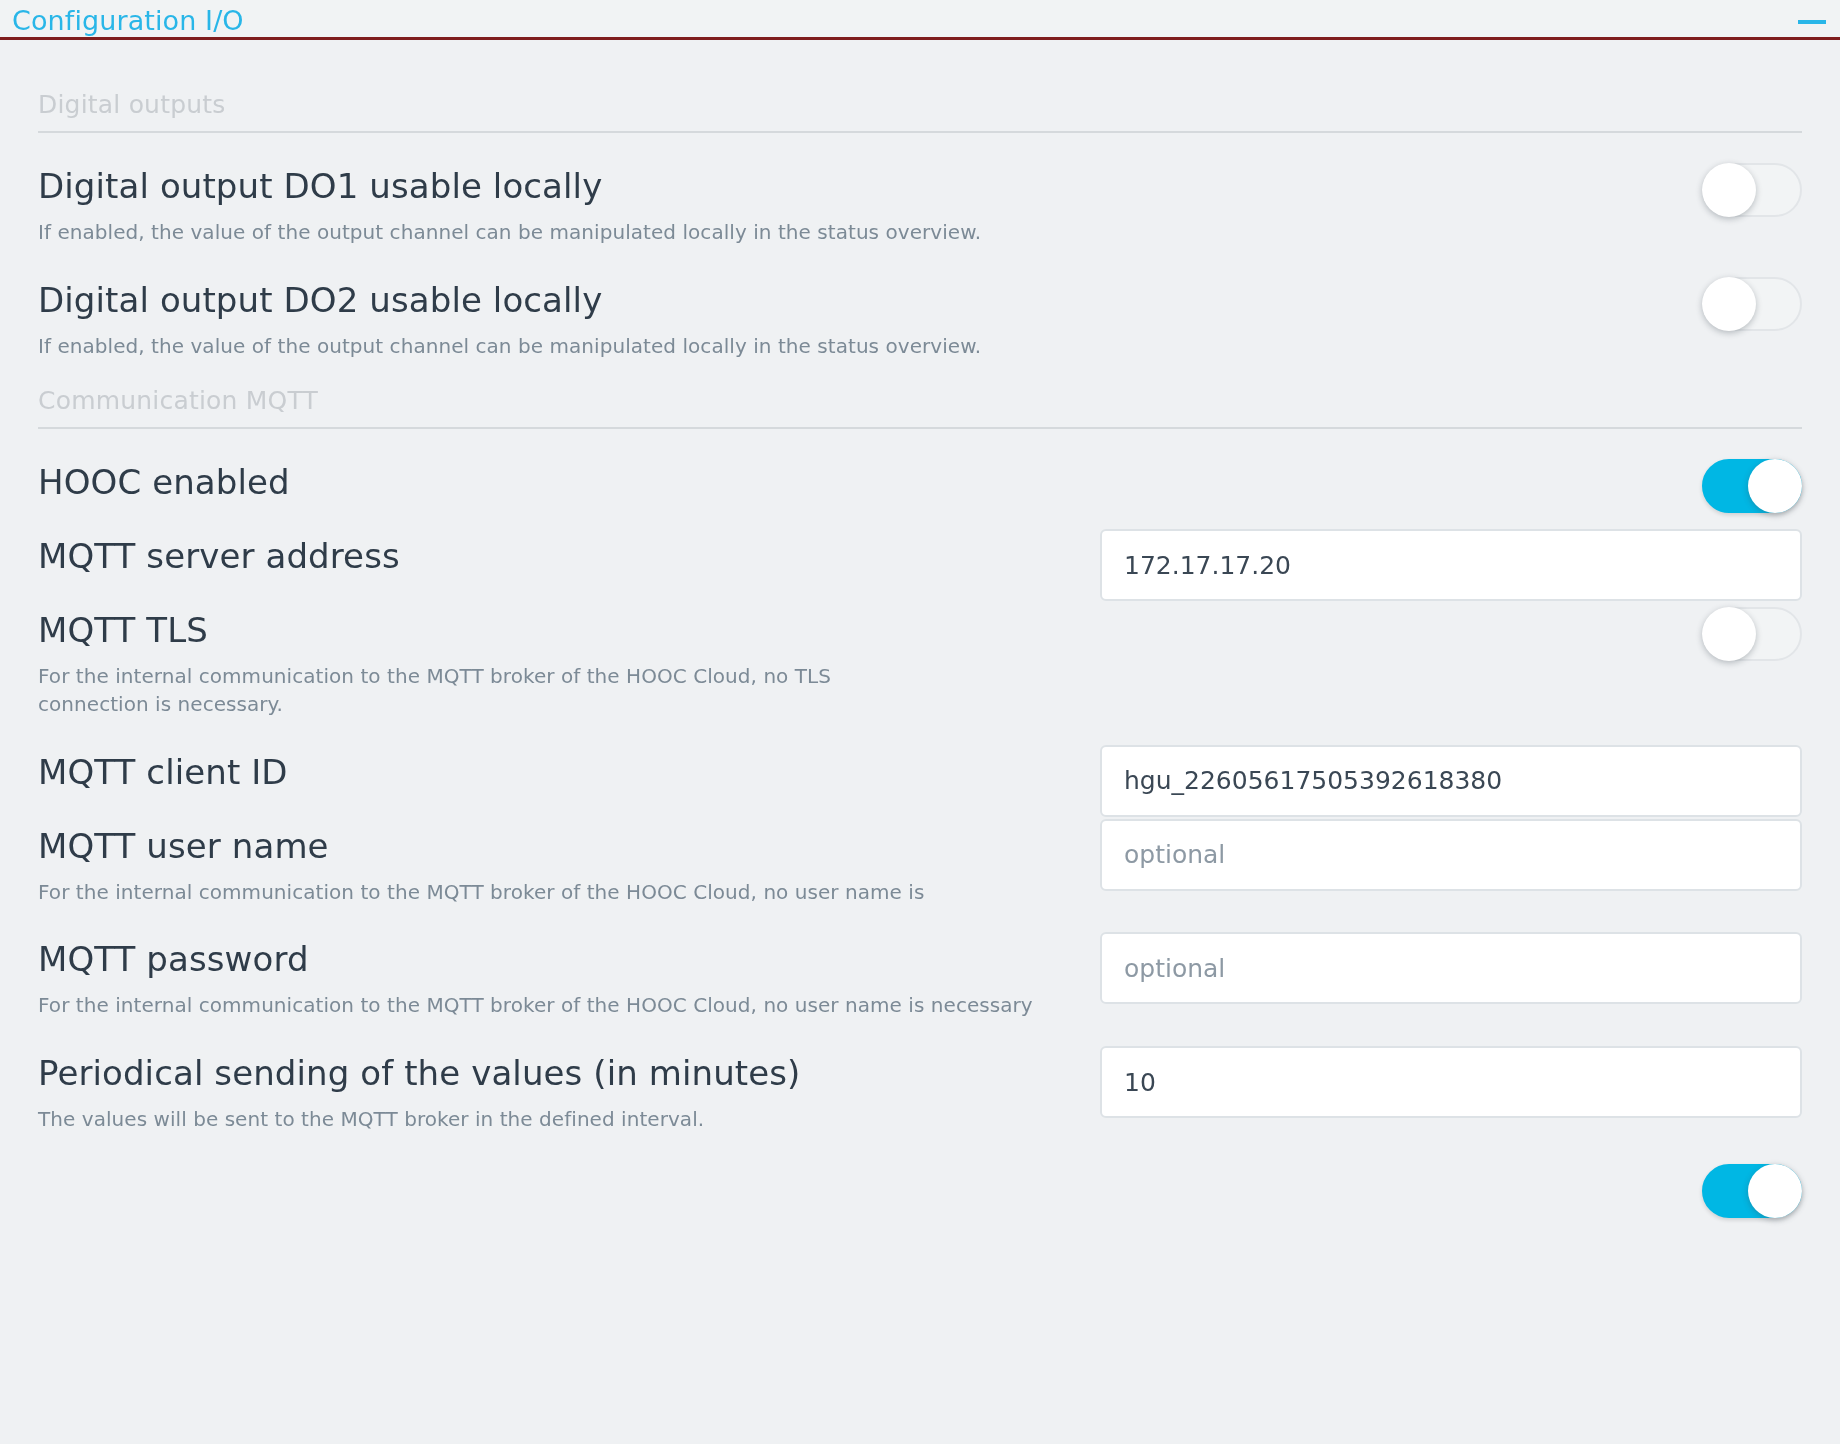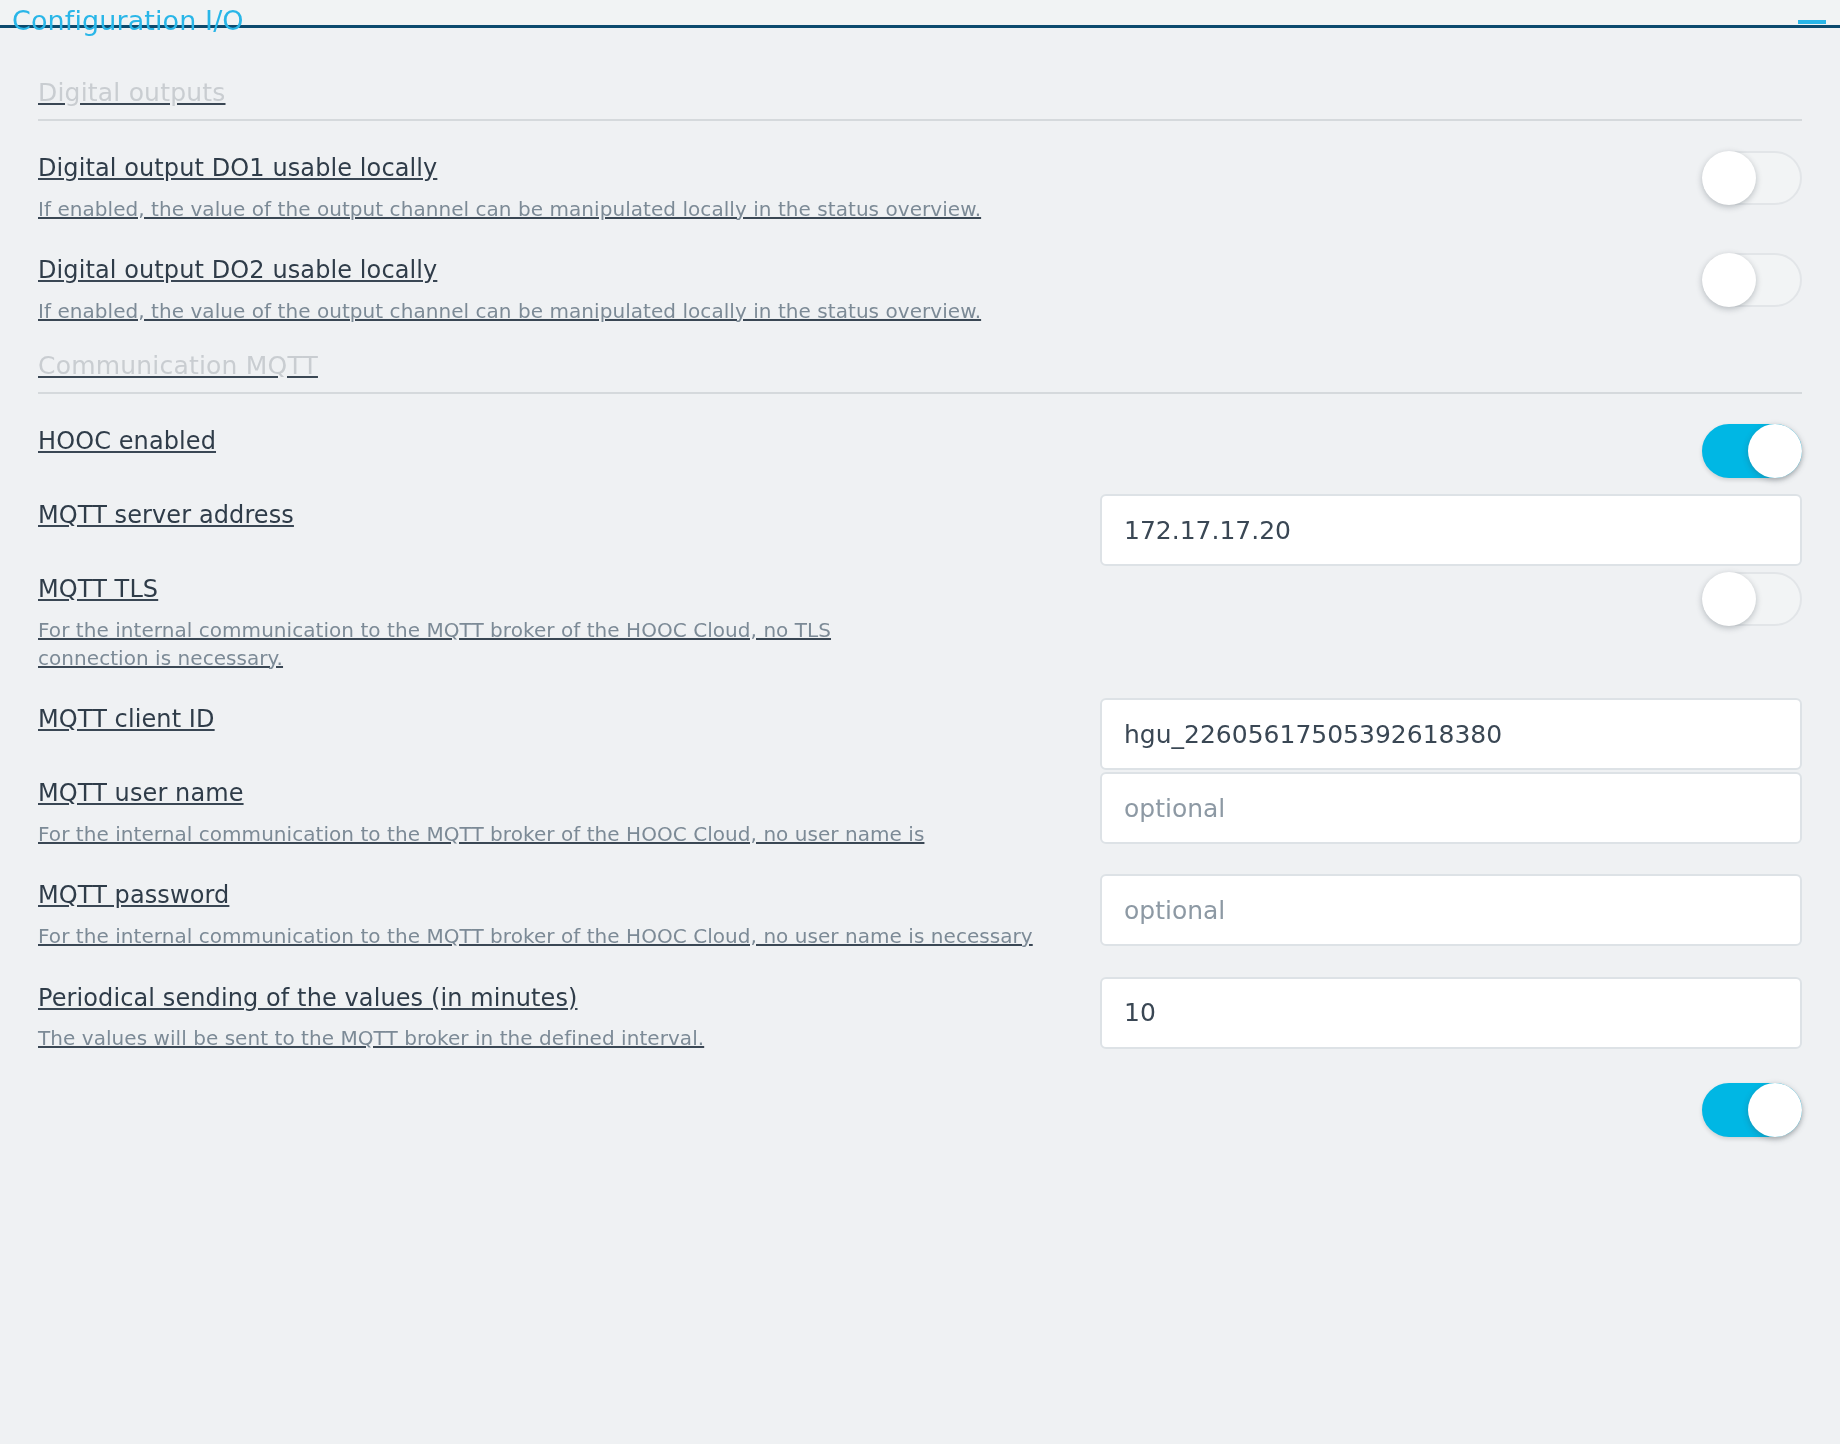--- a/index.html
+++ b/index.html
@@ -18,23 +18,23 @@
   .panel {
     width: 1840px;
     height: 1444px;
     background: #eff1f3;
     position: relative;
     box-sizing: border-box;
   }
 
   
   .titlebar {
-    height: 28px;
+    height: 40px;
     position: relative;
-    border-bottom: 3px solid #0c4a6e;
+    border-bottom: 3px solid #7f1d1d;
     box-sizing: border-box;
     background: #f1f3f4;
   }
   .titlebar-title {
     position: absolute;
     left: 12px;
     top: 5px;
     font-size: 27px;
     color: #29b6e8;
     letter-spacing: 0.1px;
@@ -56,21 +56,20 @@
     left: 0;
     width: 28px;
     height: 4px;
     background: #29b6e8;
   }
 
   
   .content {
     padding: 0 38px 0 38px;
     box-sizing: border-box;
-    text-decoration: underline;
   }
 
   .section-title {
     font-size: 25px;
     color: #c9cdd1;
     font-weight: 400;
     padding-top: 50px;
     padding-bottom: 12px;
     border-bottom: 2px solid #d5d9dc;
     letter-spacing: 0.2px;
@@ -78,21 +77,21 @@
   .section-title.tight {
     padding-top: 26px;
   }
 
   .row {
     position: relative;
     min-height: 40px;
     padding-top: 34px;
   }
   .row-label {
-    font-size: 24px;
+    font-size: 34px;
     color: #2f3c49;
     font-weight: 400;
     letter-spacing: 0.1px;
     line-height: 1.15;
     max-width: 1080px;
   }
   .row-desc {
     font-size: 20px;
     color: #7c8a96;
     line-height: 1.38;

